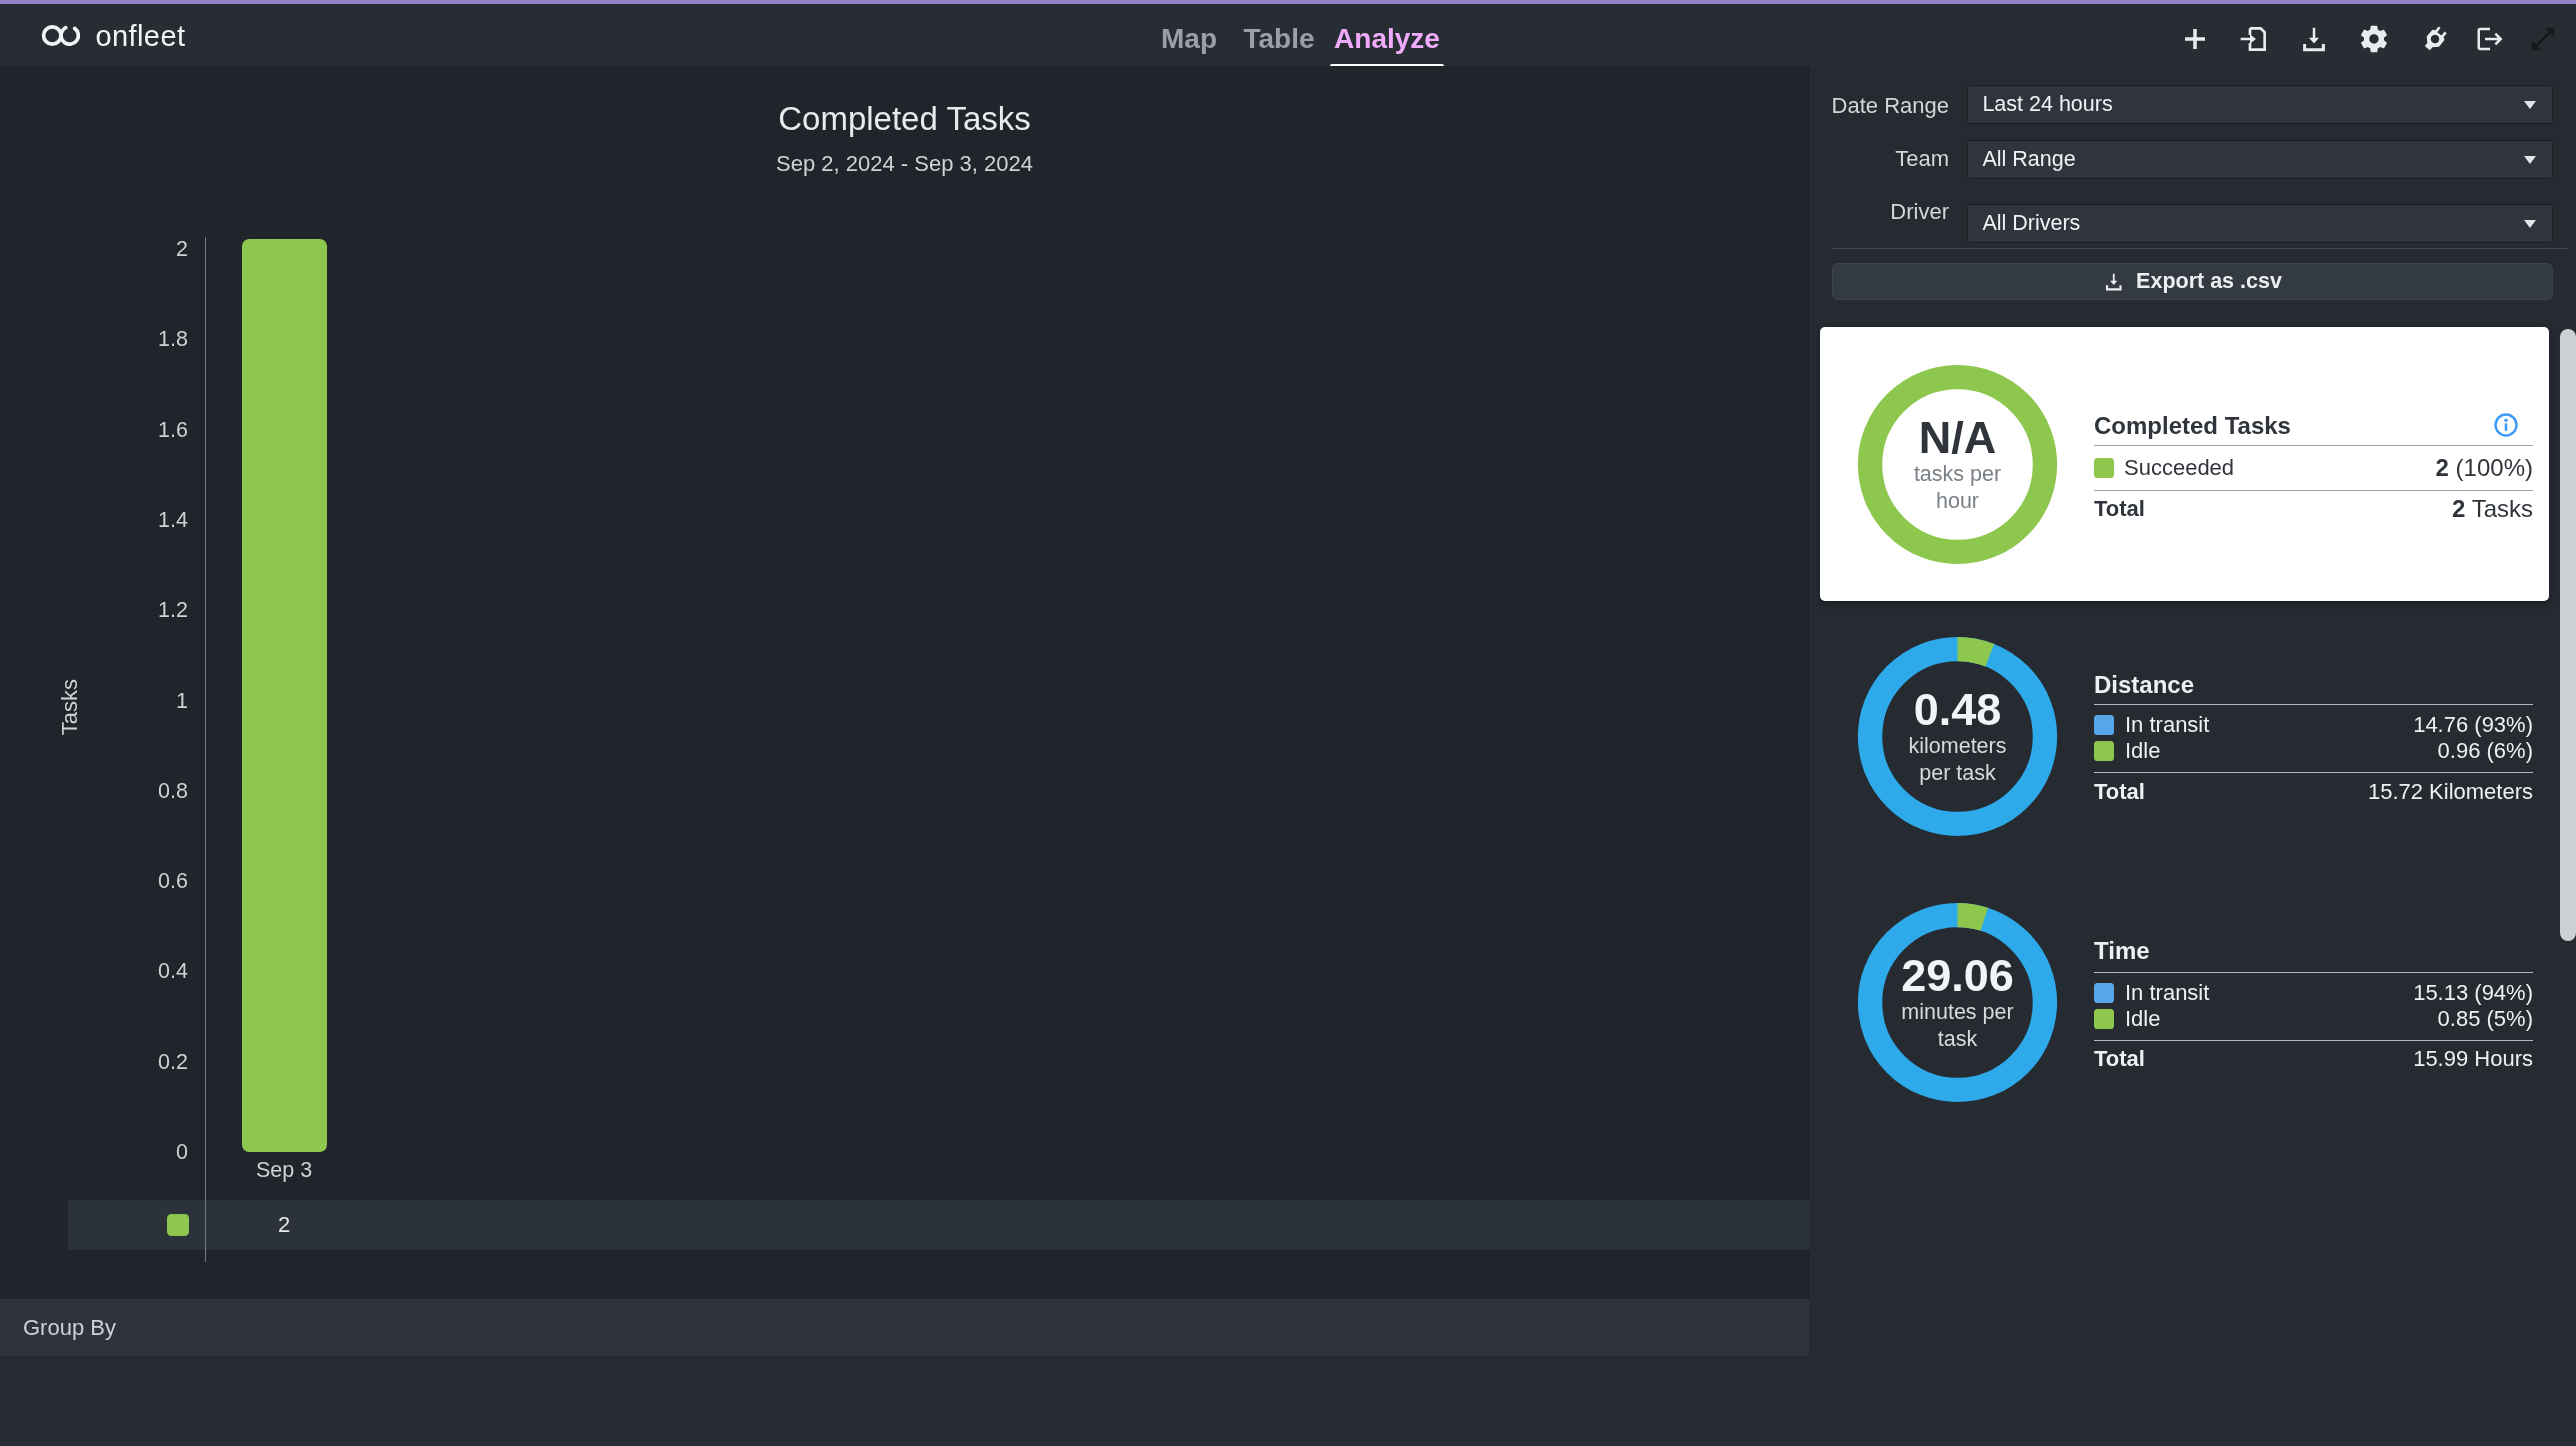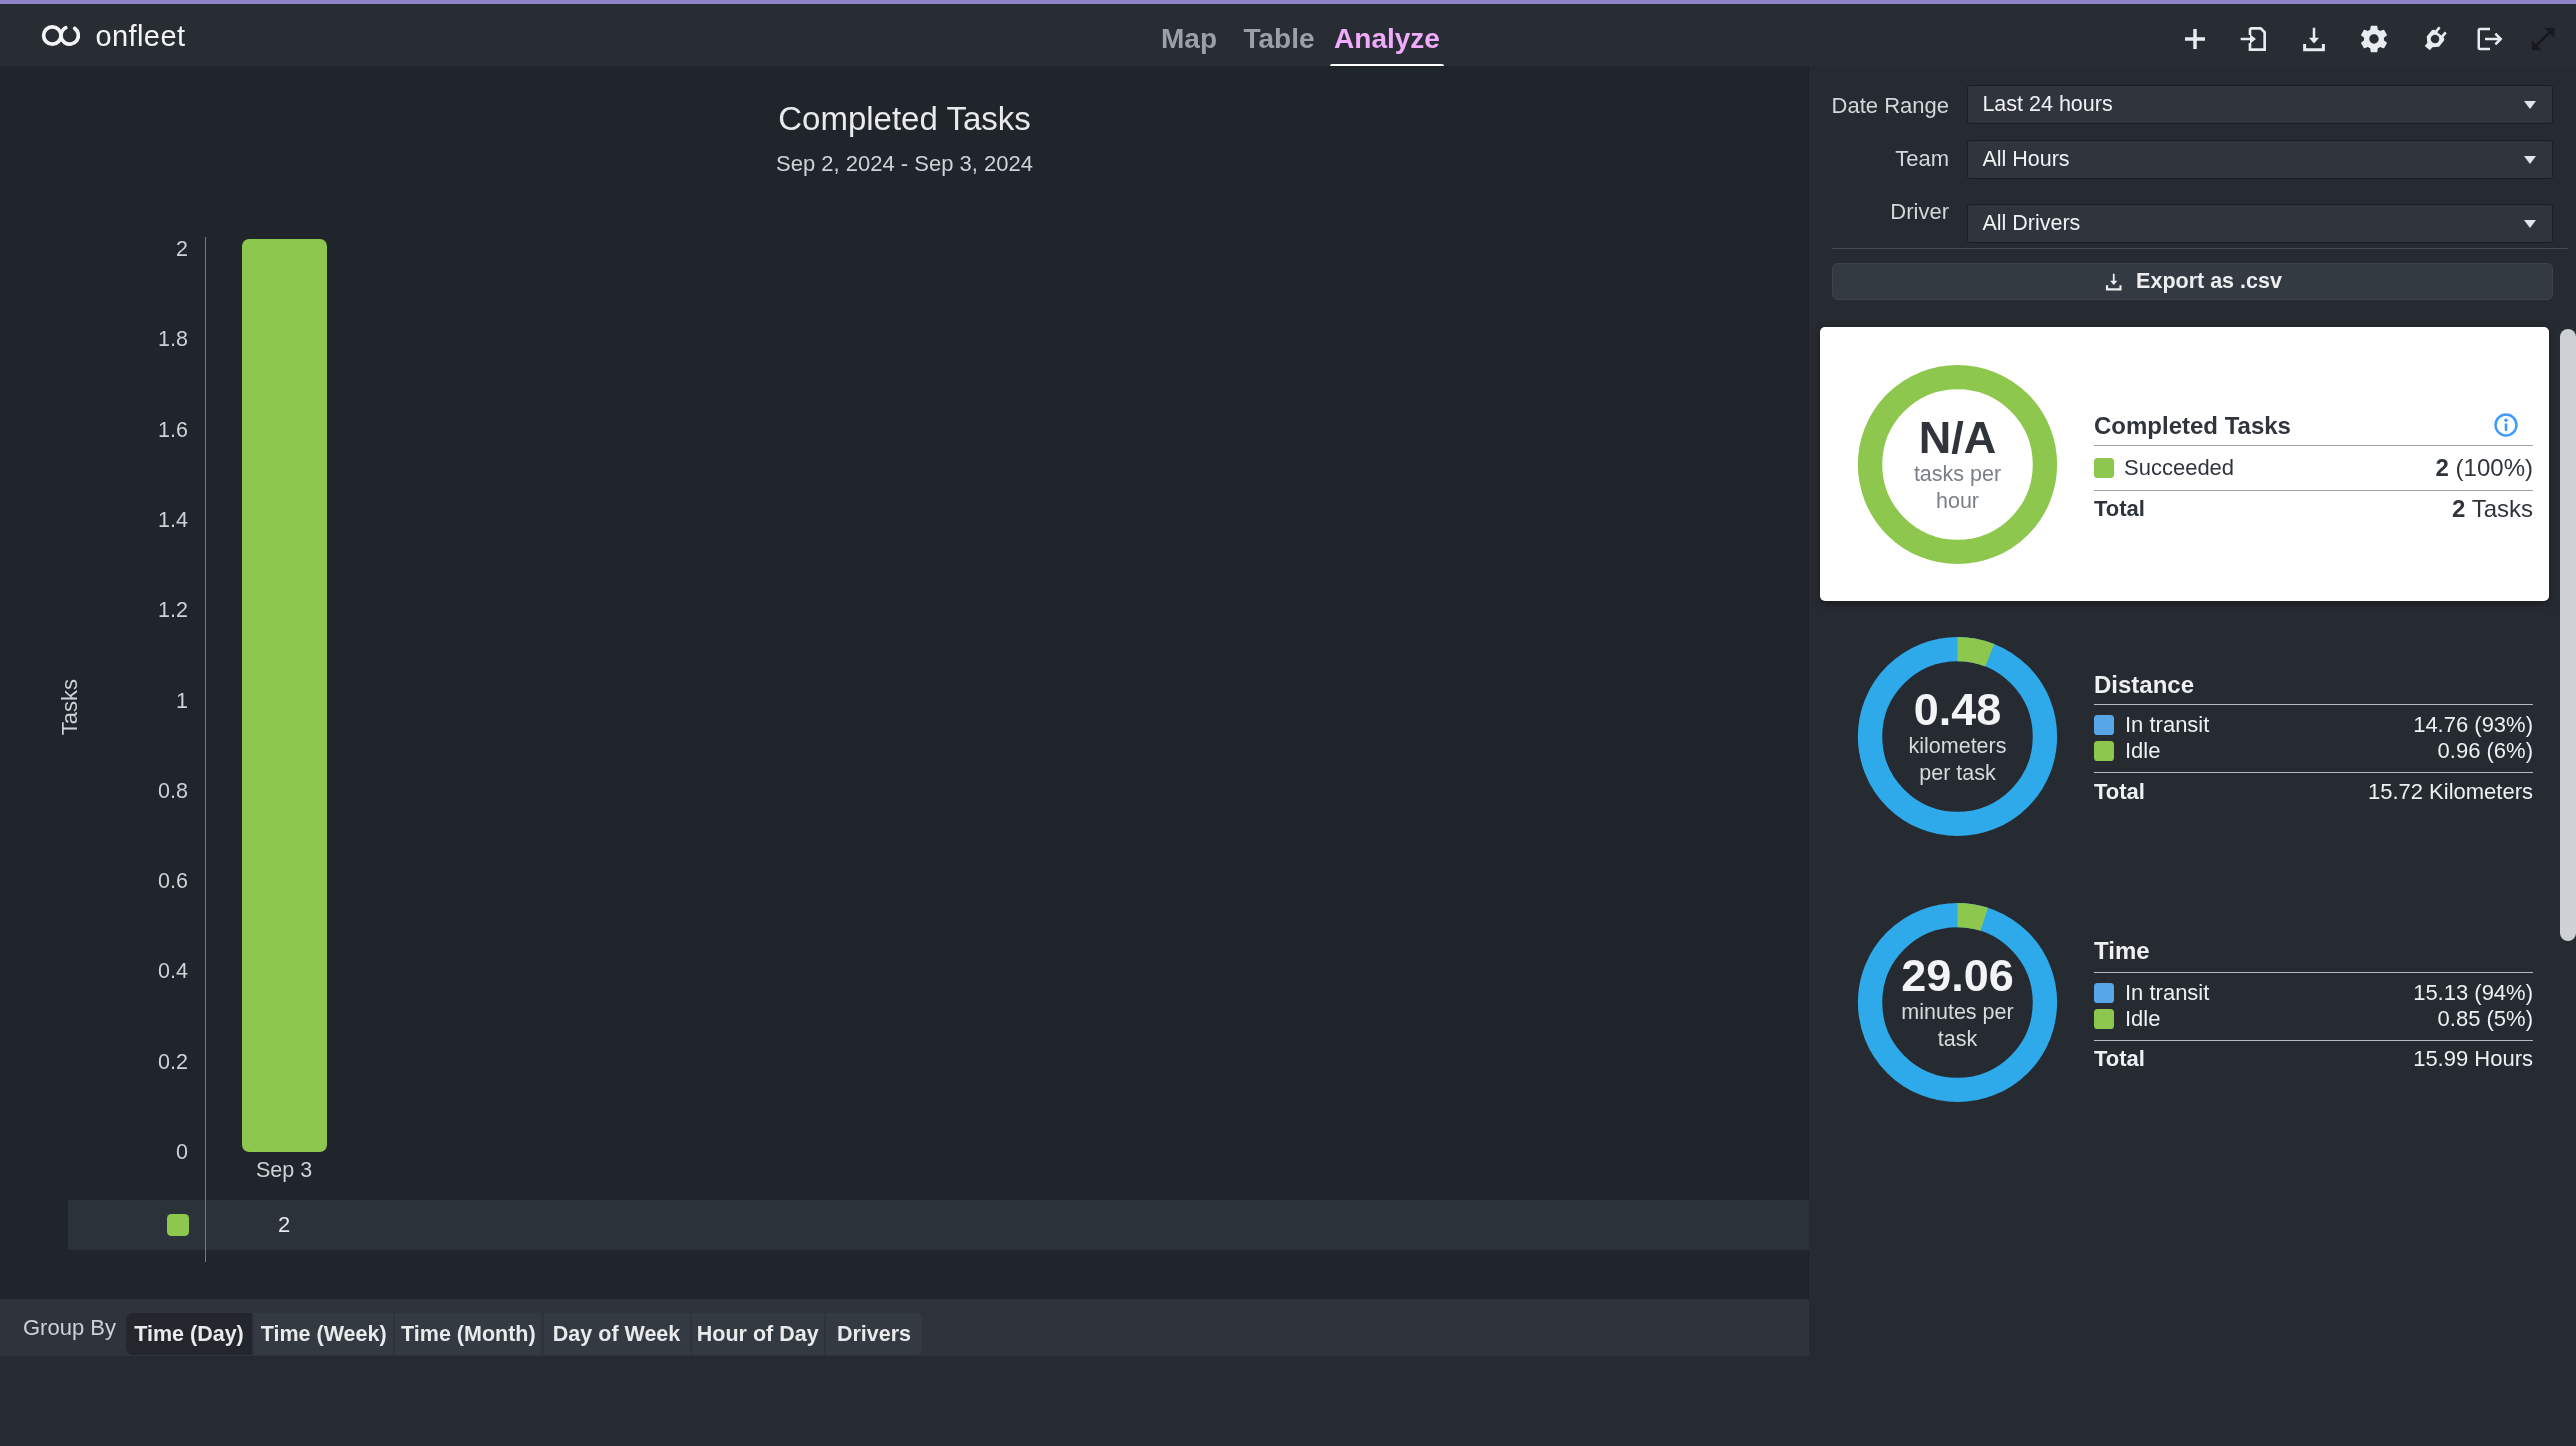--- a/index.html
+++ b/index.html
@@ -150,38 +150,30 @@
   <div class="abs" id="ylabel">Tasks</div>
   <div class="abs" id="legend-strip"></div>
   <div class="abs" id="yaxis-line"></div>
   <div class="abs" id="bar-0"></div>
   <div class="abs" id="xtick-0">Sep 3</div>
   <div class="abs" id="legend-swatch"></div>
   <div class="abs" id="legend-val-0">2</div>
 
   <div class="abs" id="groupbar"></div>
   <div class="abs" id="groupby-label">Group By</div>
-  <div class="abs" id="segmented">
-    <div class="seg-btn active" style="width:126px;">Time (Day)</div>
-    <div class="seg-btn" style="width:139px;">Time (Week)</div>
-    <div class="seg-btn" style="width:146px;">Time (Month)</div>
-    <div class="seg-btn" style="width:146px;">Day of Week</div>
-    <div class="seg-btn" style="width:132px;">Hour of Day</div>
-    <div class="seg-btn" style="width:96px;">Drivers</div>
-  </div>
 
   <span class="filter-label" style="top:106px;">Date Range</span>
   <div class="dropdown" style="top:85px;">
     <span class="val">Last 24 hours</span>
     <span class="caret"></span>
   </div>
 
   <span class="filter-label" style="top:159px;">Team</span>
   <div class="dropdown" style="top:140px;">
-    <span class="val">All Hours</span>
+    <span class="val">All Range</span>
     <span class="caret"></span>
   </div>
 
   <span class="filter-label" style="top:212px;">Driver</span>
   <div class="dropdown" style="top:204px;">
     <span class="val">All Drivers</span>
     <span class="caret"></span>
   </div>
 
   <div class="abs" id="filters-divider"></div>

